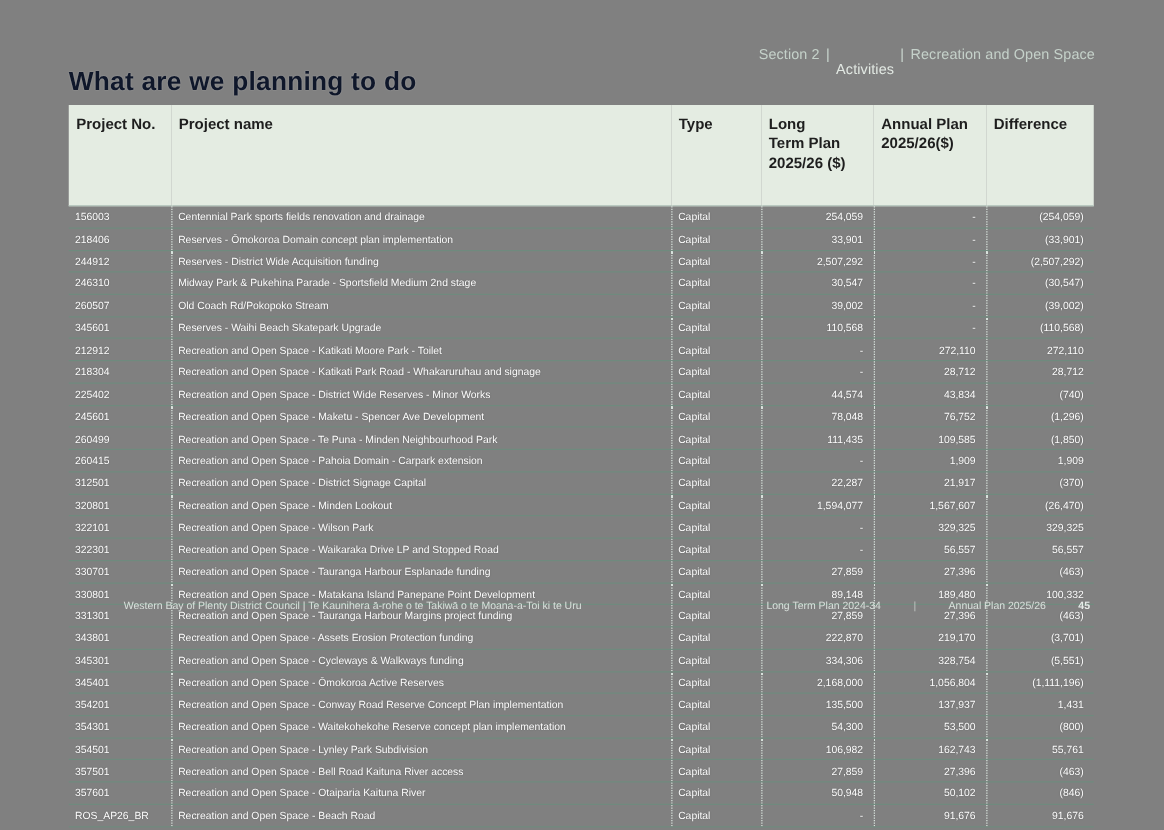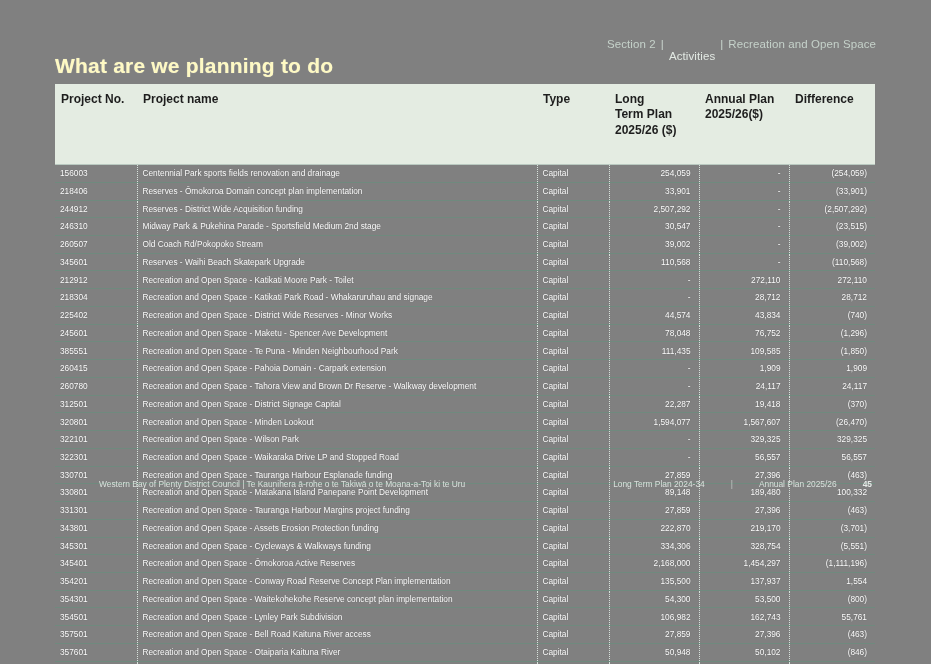--- a/index.html
+++ b/index.html
@@ -35,21 +35,21 @@
   .doc-header .crumb-strong { color: #e8efe9; margin-top: 24px; }
   .doc-header .crumb-dim { color: #c9d6ce; }
 
   
   .page-title {
     position: absolute;
     top: 54px;
     left: 55px;
     font-size: 21px;
     font-weight: bold;
-    color: #fef9c3;
+    color: #0f172a;
     letter-spacing: .2px;
     text-shadow: 0 0 1px rgba(255,255,255,.45);
   }
 
   
   .table-wrap {
     position: absolute;
     top: 84px;
     left: 55px;
     width: 820px;
@@ -191,21 +191,21 @@
             <td class="num sepcol">2,507,292</td>
             <td class="num sepcol">-</td>
             <td class="num sepcol">(2,507,292)</td>
           </tr>
           <tr>
             <td>246310</td>
             <td class="sepcol">Midway Park &amp; Pukehina Parade - Sportsfield Medium 2nd stage</td>
             <td class="sepcol">Capital</td>
             <td class="num sepcol">30,547</td>
             <td class="num sepcol">-</td>
-            <td class="num sepcol">(23,515)</td>
+            <td class="num sepcol">(30,547)</td>
           </tr>
           <tr>
             <td>260507</td>
             <td class="sepcol">Old Coach Rd/Pokopoko Stream</td>
             <td class="sepcol">Capital</td>
             <td class="num sepcol">39,002</td>
             <td class="num sepcol">-</td>
             <td class="num sepcol">(39,002)</td>
           </tr>
           <tr>
@@ -242,49 +242,41 @@
           </tr>
           <tr>
             <td>245601</td>
             <td class="sepcol">Recreation and Open Space - Maketu - Spencer Ave Development</td>
             <td class="sepcol">Capital</td>
             <td class="num sepcol">78,048</td>
             <td class="num sepcol">76,752</td>
             <td class="num sepcol">(1,296)</td>
           </tr>
           <tr>
-            <td>385551</td>
+            <td>260499</td>
             <td class="sepcol">Recreation and Open Space - Te Puna - Minden Neighbourhood Park</td>
             <td class="sepcol">Capital</td>
             <td class="num sepcol">111,435</td>
             <td class="num sepcol">109,585</td>
             <td class="num sepcol">(1,850)</td>
           </tr>
           <tr>
             <td>260415</td>
             <td class="sepcol">Recreation and Open Space - Pahoia Domain - Carpark extension</td>
             <td class="sepcol">Capital</td>
             <td class="num sepcol">-</td>
             <td class="num sepcol">1,909</td>
             <td class="num sepcol">1,909</td>
           </tr>
           <tr>
-            <td>260780</td>
-            <td class="sepcol">Recreation and Open Space - Tahora View and Brown Dr Reserve - Walkway development</td>
-            <td class="sepcol">Capital</td>
-            <td class="num sepcol">-</td>
-            <td class="num sepcol">24,117</td>
-            <td class="num sepcol">24,117</td>
-          </tr>
-          <tr>
             <td>312501</td>
             <td class="sepcol">Recreation and Open Space - District Signage Capital</td>
             <td class="sepcol">Capital</td>
             <td class="num sepcol">22,287</td>
-            <td class="num sepcol">19,418</td>
+            <td class="num sepcol">21,917</td>
             <td class="num sepcol">(370)</td>
           </tr>
           <tr>
             <td>320801</td>
             <td class="sepcol">Recreation and Open Space - Minden Lookout</td>
             <td class="sepcol">Capital</td>
             <td class="num sepcol">1,594,077</td>
             <td class="num sepcol">1,567,607</td>
             <td class="num sepcol">(26,470)</td>
           </tr>
@@ -342,30 +334,30 @@
             <td class="sepcol">Capital</td>
             <td class="num sepcol">334,306</td>
             <td class="num sepcol">328,754</td>
             <td class="num sepcol">(5,551)</td>
           </tr>
           <tr>
             <td>345401</td>
             <td class="sepcol">Recreation and Open Space - Ōmokoroa Active Reserves</td>
             <td class="sepcol">Capital</td>
             <td class="num sepcol">2,168,000</td>
-            <td class="num sepcol">1,454,297</td>
+            <td class="num sepcol">1,056,804</td>
             <td class="num sepcol">(1,111,196)</td>
           </tr>
           <tr>
             <td>354201</td>
             <td class="sepcol">Recreation and Open Space - Conway Road Reserve Concept Plan implementation</td>
             <td class="sepcol">Capital</td>
             <td class="num sepcol">135,500</td>
             <td class="num sepcol">137,937</td>
-            <td class="num sepcol">1,554</td>
+            <td class="num sepcol">1,431</td>
           </tr>
           <tr>
             <td>354301</td>
             <td class="sepcol">Recreation and Open Space - Waitekohekohe Reserve concept plan implementation</td>
             <td class="sepcol">Capital</td>
             <td class="num sepcol">54,300</td>
             <td class="num sepcol">53,500</td>
             <td class="num sepcol">(800)</td>
           </tr>
           <tr>

